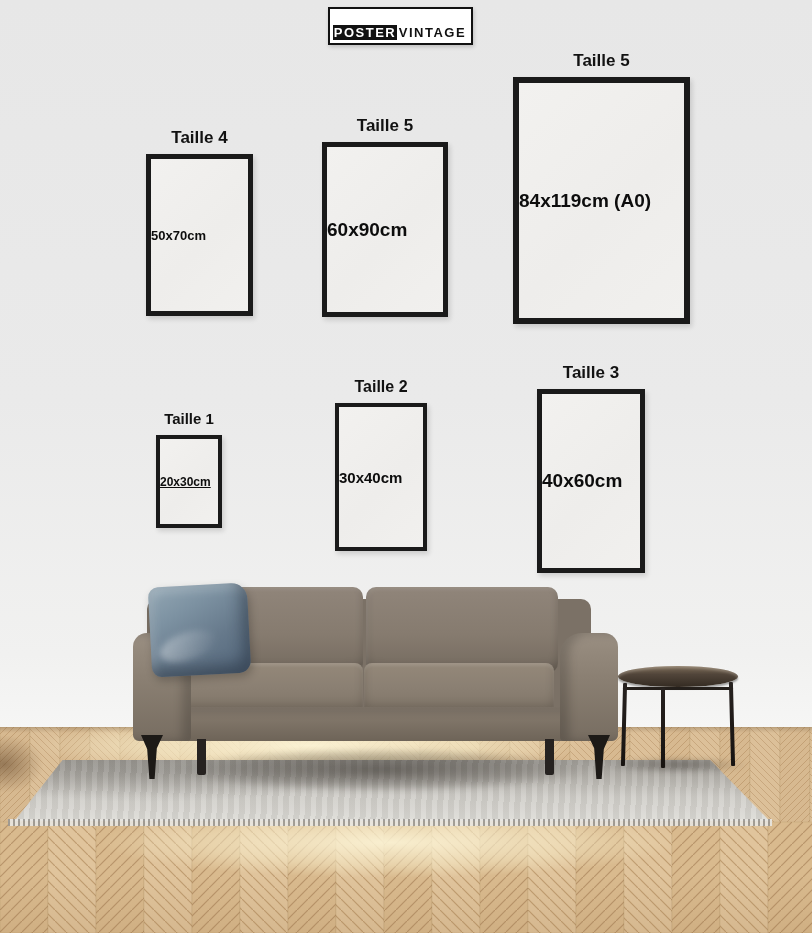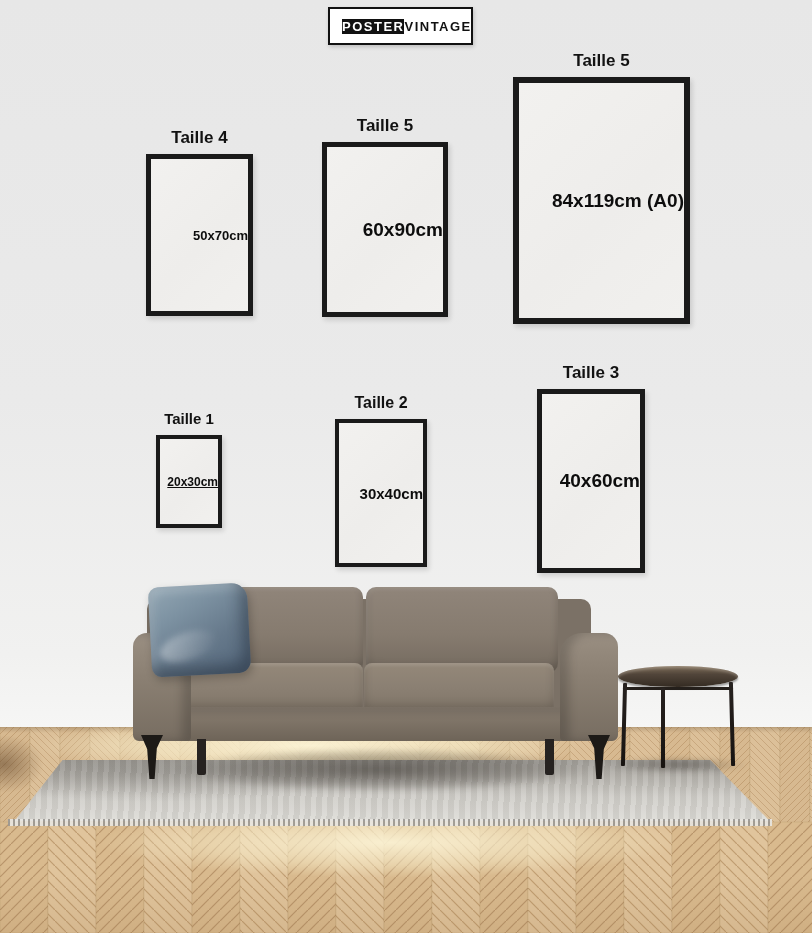--- a/index.html
+++ b/index.html
@@ -4,39 +4,39 @@
 <style>
   html,body{margin:0;padding:0;background:#eaeaea;font-family:"Liberation Sans",sans-serif;}
   .scene{position:relative;width:812px;height:933px;overflow:hidden;background:#eaeaea;}
 
   
   .wall{position:absolute;left:0;top:0;width:812px;height:727px;
     background:linear-gradient(180deg,#e7e7e7 0%,#eaeaea 55%,#f1f1f0 90%,#f6f6f5 100%);}
 
   
   .logo{position:absolute;left:328px;top:7px;width:145px;height:38px;background:#ffffff;
-    border:2px solid #111;box-sizing:border-box;display:flex;align-items:center;padding:12px;
+    border:2px solid #111;box-sizing:border-box;display:flex;align-items:flex-end;padding:3px;
     box-shadow:1px 2px 4px rgba(0,0,0,.18);z-index:6;}
   .logo-poster{background:#111;color:#fff;width:64px;display:flex;align-items:center;justify-content:center;
     font-size:13px;font-weight:bold;letter-spacing:1.5px;}
   .logo-vintage{flex:1;display:flex;align-items:center;justify-content:center;color:#111;
     font-size:13px;font-weight:bold;letter-spacing:1.5px;}
 
   
   .frame-group{position:absolute;text-align:center;z-index:5;}
   .frame-label{font-weight:bold;color:#121212;font-size:17px;line-height:20px;margin-bottom:6px;white-space:nowrap;}
   .frame-box{box-sizing:border-box;border:5px solid #1a1a1a;width:100%;
     background:linear-gradient(135deg,#f2f1ef 0%,#eeedeb 55%,#f1f0ee 100%);
-    display:flex;align-items:center;justify-content:flex-end;font-weight:bold;color:#0d0d0d;
+    display:flex;align-items:center;justify-content:flex-start;font-weight:bold;color:#0d0d0d;
     box-shadow:2px 3px 5px rgba(0,0,0,.14);white-space:nowrap;}
   .fg-t4{left:146px;top:128px;width:107px;}  .fg-t4 .frame-box{height:162px;font-size:13px;}
   .fg-t5{left:322px;top:116px;width:126px;}  .fg-t5 .frame-box{height:175px;font-size:19px;}
   .fg-t6{left:513px;top:51px;width:177px;}   .fg-t6 .frame-box{height:247px;font-size:19px;border-width:6px;}
   .fg-t1{left:156px;top:409px;width:66px;}   .fg-t1 .frame-label{font-size:15px;} .fg-t1 .frame-box{height:93px;font-size:12px;border-width:4px;text-decoration:underline;}
-  .fg-t2{left:335px;top:377px;width:92px;margin-top:16px;}   .fg-t2 .frame-label{font-size:16px;} .fg-t2 .frame-box{height:148px;font-size:15px;border-width:4px;}
+  .fg-t2{left:335px;top:377px;width:92px;}   .fg-t2 .frame-label{font-size:16px;} .fg-t2 .frame-box{height:148px;font-size:15px;border-width:4px;}
   .fg-t3{left:537px;top:363px;width:108px;}  .fg-t3 .frame-box{height:184px;font-size:19px;}
 
   
   .floor-area{position:absolute;left:0;top:727px;width:812px;height:206px;z-index:1;}
   .floor-area::before{content:'';position:absolute;left:0;top:0;width:100%;height:6px;z-index:3;
     background:linear-gradient(180deg,rgba(110,88,60,.28),rgba(110,88,60,0));}
   .floor-svg{position:absolute;left:0;display:block;}
   .floor-wash{position:absolute;inset:0;z-index:2;pointer-events:none;background:
     radial-gradient(ellipse 45% 20% at 38% 9%,  rgba(252,244,214,.95) 0%, rgba(250,240,205,.6) 45%, rgba(250,240,205,0) 75%),
     radial-gradient(ellipse 46% 22% at 48% 56%, rgba(252,244,214,.9)  0%, rgba(250,240,205,.45) 50%, rgba(250,240,205,0) 78%),

